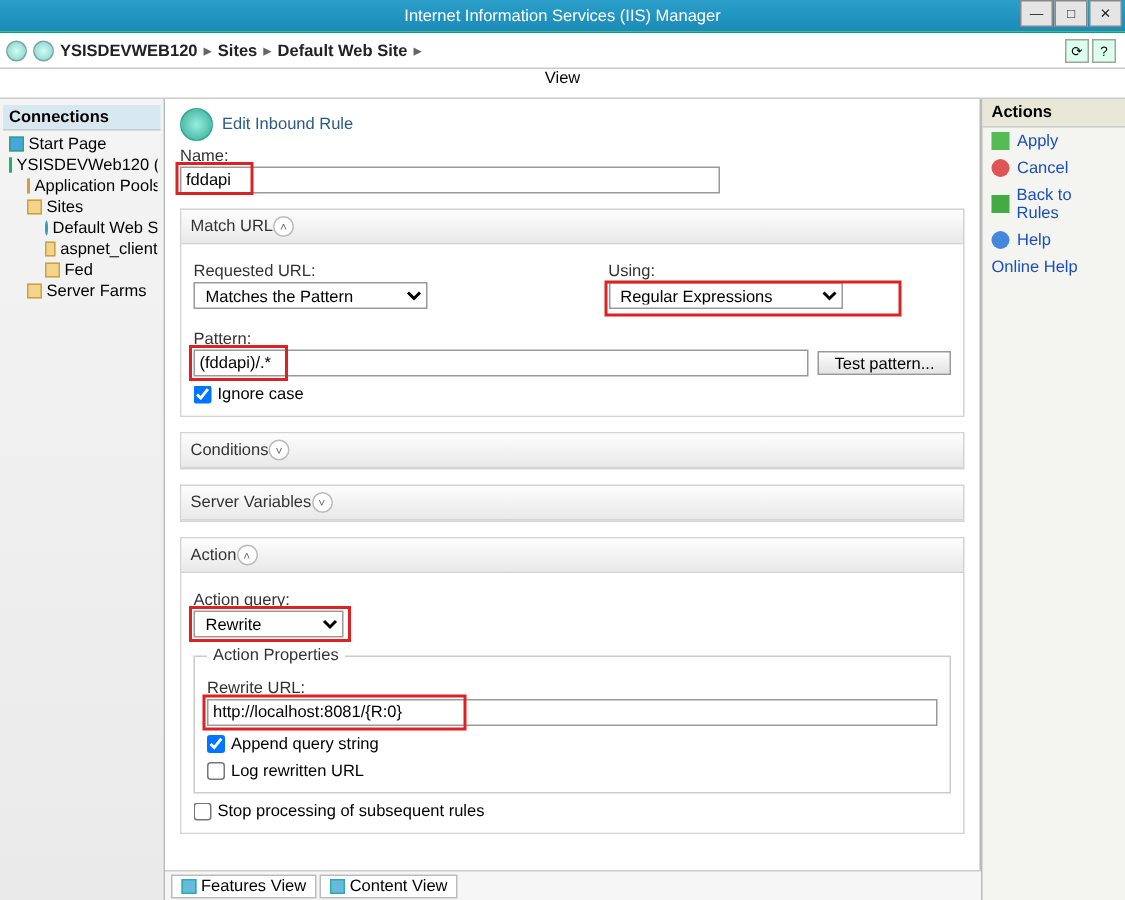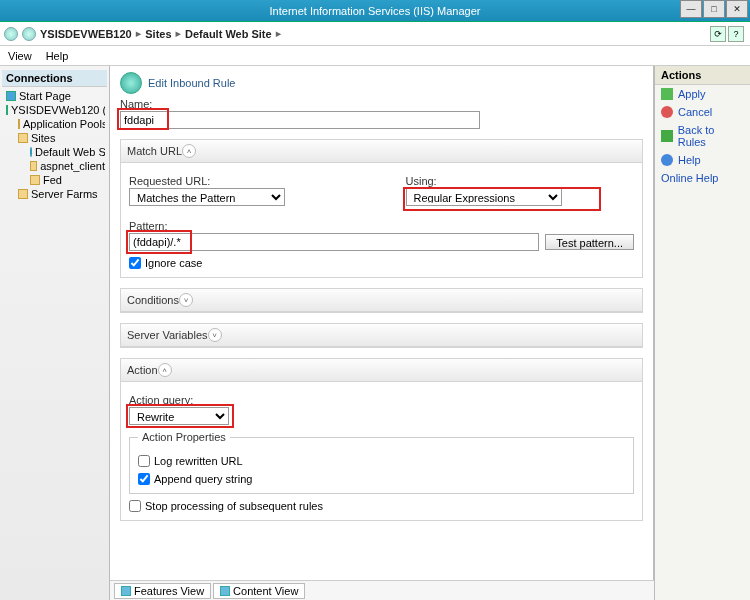--- a/index.html
+++ b/index.html
@@ -6,21 +6,21 @@
 body { background: #fff; width: 750px; height: 600px; overflow: hidden; position: relative; }
 .titlebar { height: 22px; background: linear-gradient(#2b9ec9,#1b8bb8); color: #fff; display: flex; align-items: center; justify-content: center; position: relative; border-bottom: 1px solid #0a6; }
 .titlebar .winbtns { position: absolute; right: 2px; top: 0; display: flex; }
 .titlebar .winbtn { width: 22px; height: 18px; background: #e5e5e5; border: 1px solid #888; margin-left: 1px; display: flex; align-items: center; justify-content: center; font-size: 9px; color:#222; }
 .breadcrumb { height: 24px; background: #fff; border-bottom: 1px solid #ccc; display: flex; align-items: center; padding: 0 4px; gap: 4px; }
 .bc-icon { width: 14px; height: 14px; border: 1px solid #7aa; background: radial-gradient(#cfe,#8cc); border-radius: 50%; }
 .bc-text { color: #222; font-weight: bold; }
 .bc-sep { color: #666; }
 .refresh { position:absolute; right:6px; display:flex; gap:2px;}
 .refresh span{ width:16px;height:16px;border:1px solid #9a9;background:#dfe;display:flex;align-items:center;justify-content:center;font-size:9px;}
-.menubar { height: 20px; background: #fff; border-bottom: 1px solid #ccc; display: flex; align-items: center; gap: 14px; padding: 0 8px; }
+.menubar { height: 20px; background: #fff; border-bottom: 1px solid #ccc; display: flex; align-items: center; gap: 14px; padding: 0 8px; flex-direction: column; }
 .layout { display: flex; height: 534px; }
 .sidebar { width: 110px; background: linear-gradient(#f4f4f4,#eaeaea); border-right: 1px solid #bbb; padding: 4px 2px; overflow:hidden;}
 .sidebar-title { background:#d8e8f0; padding:2px 4px; font-weight:bold; border-bottom:1px solid #ccc;}
 .tree { padding: 2px; }
 .tree-item { display: flex; align-items: center; gap: 3px; padding: 1px 0 1px 2px; white-space: nowrap; overflow:hidden; text-overflow:ellipsis;}
 .tree-item.child { padding-left: 14px; align-items: center; }
 .tree-item.child2 { padding-left: 26px; }
 .site-icon { width:10px;height:10px;background:#4aa3df;border:1px solid #2a7;}
 .globe-icon{width:10px;height:10px;border-radius:50%;background:#5bd;border:1px solid #39b;}
 .folder-icon{width:10px;height:10px;background:#f3d48a;border:1px solid #caa23e;}
@@ -188,27 +188,32 @@
         <span class="chev">˄</span>
       </div>
       <div class="panel-bd">
         <span class="lbl">Action query:</span>
         <div style="position:relative;display:inline-block">
           <select class="select" style="width:100px"><option>Rewrite</option></select>
           <div class="rhbox" style="left:-3px;top:-3px;width:108px;height:24px"></div>
         </div>
         <fieldset class="fieldset">
           <legend>Action Properties</legend>
+          <span class="lbl">Rewrite URL:</span>
+          <div style="position:relative">
+            <input class="input" style="width: 100%;" value="http://localhost:8081/{R:0}">
+            <div class="rhbox" style="left:-3px;top:-3px;width:176px;height:24px"></div>
+          </div>
+          <label class="chk">
+              <input type="checkbox" checked="" style="">
+              <span>Append query string</span>
+            </label>
           <label class="chk">
               <input type="checkbox" style="">
               <span>Log rewritten URL</span>
-            </label>
-          <label class="chk">
-              <input type="checkbox" checked="" style="">
-              <span>Append query string</span>
             </label>
         </fieldset>
         <label class="chk">
             <input type="checkbox" style="">
             <span>Stop processing of subsequent rules</span>
           </label>
       </div>
     </div>
     <div style="height:22px"></div>
   </div>

